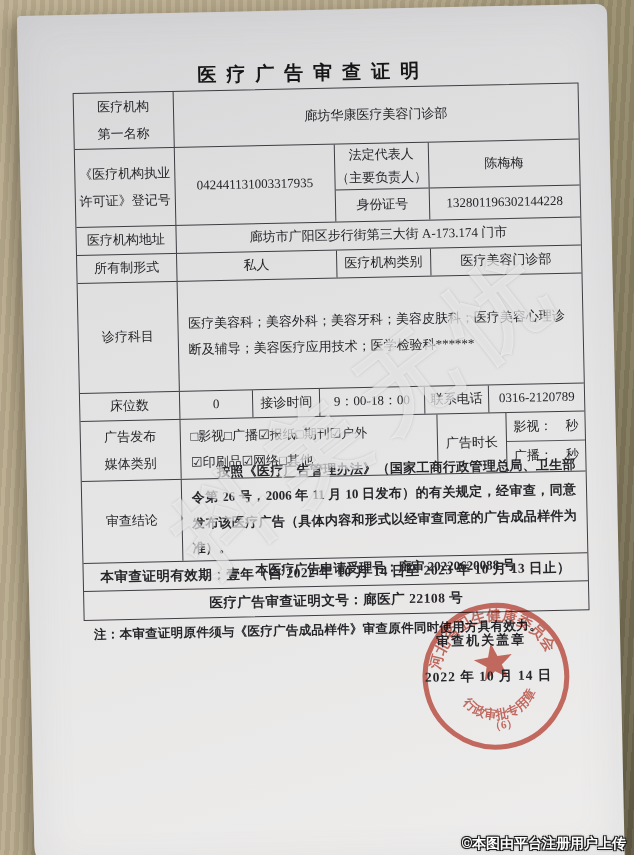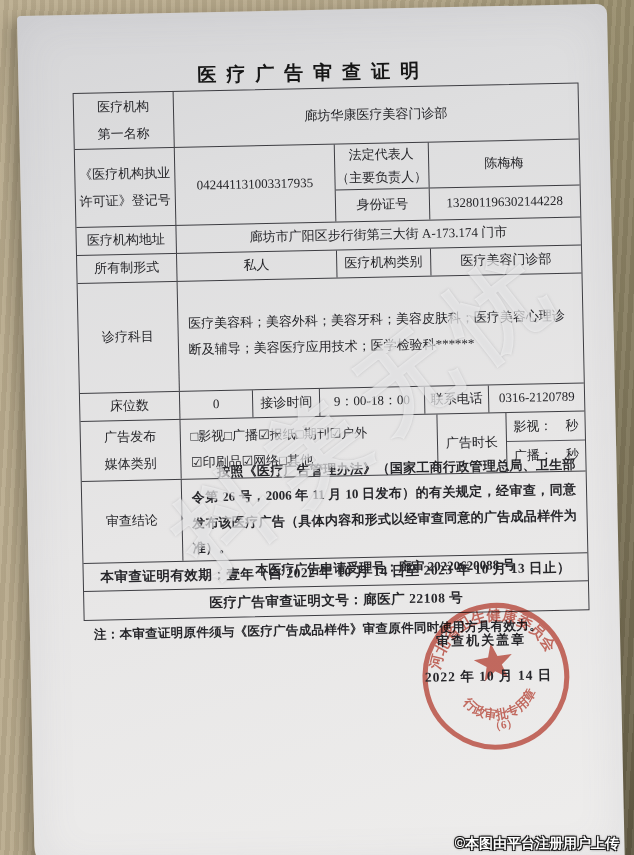--- a/index.html
+++ b/index.html
@@ -46,21 +46,21 @@
   .note { position:absolute; left:64px; top:612px; font-size:12.5px; font-weight:bold; letter-spacing:.3px; }
   .stamp-caption { position:absolute; left:406px; top:625px; font-size:13px; font-weight:bold; letter-spacing:2px; z-index:3; }
   .stamp-date { position:absolute; left:394px; top:661px; font-size:13.5px; font-weight:bold; letter-spacing:1px; z-index:3; }
   .seal { position:absolute; left:379px; top:584px; width:172px; height:172px;
     z-index:2; mix-blend-mode:multiply; opacity:.88; }
   .wm { position:absolute; left:125px; top:165px; width:490px; height:490px;
     display:flex; align-items:center; justify-content:center;
     transform:rotate(-38deg); font-size:95px; font-weight:bold; letter-spacing:20px;
     color:rgba(255,255,255,.52); text-shadow:0 0 3px rgba(150,150,155,.45);
     z-index:5; pointer-events:none; white-space:nowrap; }
-  .credit { position:absolute; right:15px; bottom:2px; z-index:9;
+  .credit { position:absolute; right:8px; bottom:2px; z-index:9;
     font-family:"Liberation Sans","DejaVu Sans",sans-serif;
     font-size:14px; font-weight:bold; color:#fff;
     text-shadow:-1px -1px 0 #1a1a1a,1px -1px 0 #1a1a1a,-1px 1px 0 #1a1a1a,1px 1px 0 #1a1a1a,0 0 3px #1a1a1a; }
 </style>
 </head>
 <body>
 
 <div class="paper">
 
   <div class="title">医疗广告审查证明</div>

